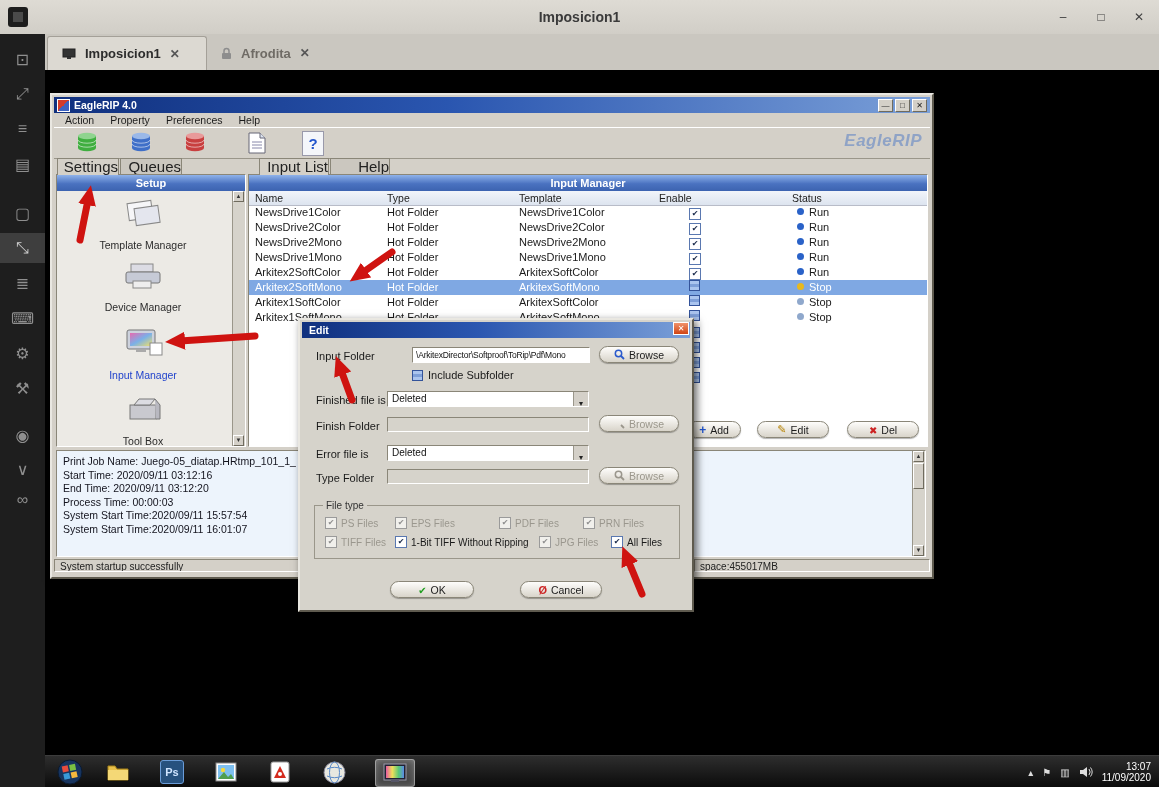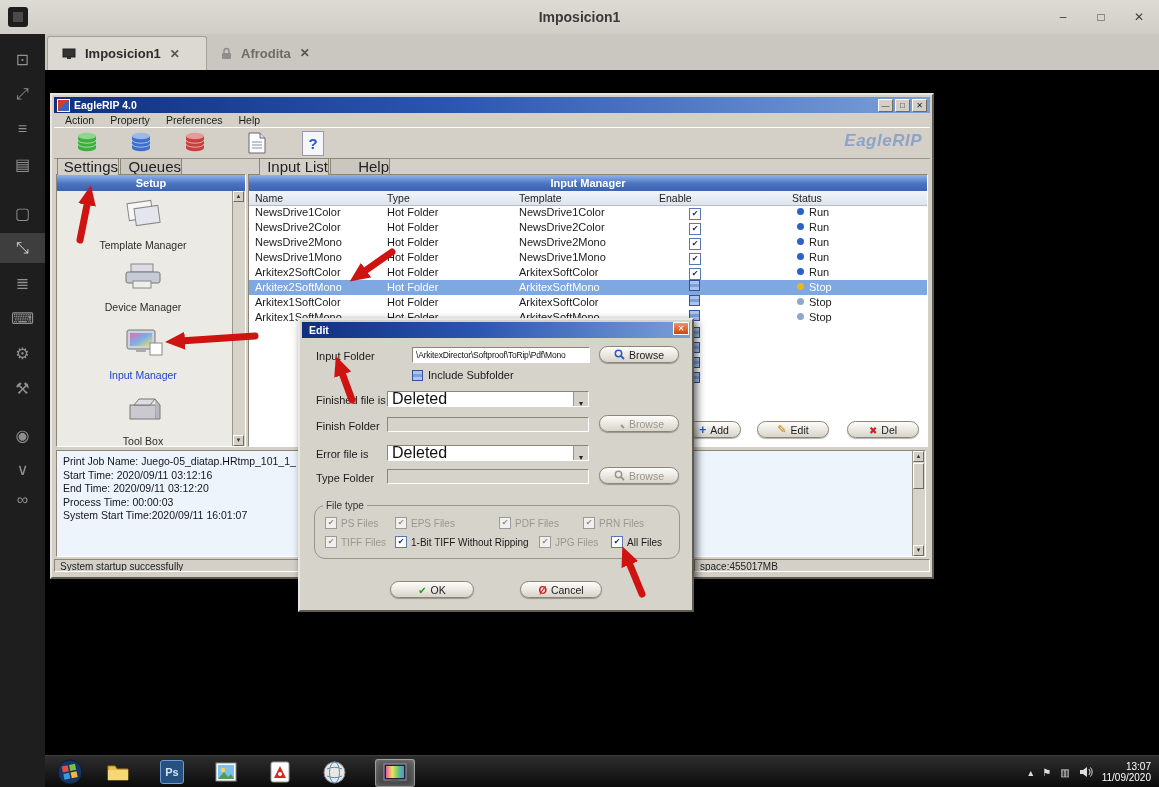--- a/index.html
+++ b/index.html
@@ -70,30 +70,30 @@
   .ic-del::after{content:"✖";color:#cc2222;font-size:10px;}
   #log{left:4px;top:355px;width:870px;height:107px;background:#edf4fc;border:1px solid;border-color:#8a8678 #fff #fff #8a8678;box-sizing:border-box;}
   .logln{margin:0;padding:0 0 0 6px;font-size:10.5px;line-height:13.5px;color:#14141e;white-space:nowrap;}
   #ripstatus{left:2px;top:464px;width:876px;height:14px;}
   .stcell{position:absolute;top:0;height:13px;border:1px solid;border-color:#8a8678 #fff #fff #8a8678;font-size:10px;line-height:13px;color:#222;padding-left:5px;box-sizing:border-box;background:#d4d0c8;white-space:nowrap;overflow:hidden;}
   
   .field{position:absolute;background:#fff;border:1px solid;border-color:#8a8678 #fff #fff #8a8678;box-sizing:border-box;overflow:hidden;}
   .field.disabled{background:#d6d3cb;}
   .fieldtext{font-size:8.5px;letter-spacing:-.2px;line-height:14px;color:#111;padding-left:3px;white-space:nowrap;display:block;}
   .combo{position:absolute;height:16px;background:#fff;border:1px solid;border-color:#8a8678 #fff #fff #8a8678;box-sizing:border-box;}
-  .combotext{position:absolute;left:4px;top:0;font-size:16px;line-height:14px;color:#111;}
+  .combotext{position:absolute;left:4px;top:0;font-size:10px;line-height:14px;color:#111;}
   .combobtn{position:absolute;right:0;top:0;width:14px;height:100%;background:#d4d0c8;border-left:1px solid #9a968a;text-align:center;}
   .combobtn::after{content:"▾";font-size:8px;color:#222;line-height:13px;}
   .dlg-label{position:absolute;font-size:11px;color:#1a1a1a;}
   .dlg-label.dim,.ftl.dim{color:#9a978e;}
   .chkrow{position:absolute;display:flex;align-items:center;gap:5px;}
   .chklbl{font-size:11px;color:#1a1a1a;}
   .ft{position:absolute;display:flex;align-items:center;gap:4px;}
   .ftl{font-size:10px;white-space:nowrap;color:#1a1a1a;}
-  #ftgroup{position:absolute;left:14px;top:185px;width:364px;height:52px;border:1px solid #9a968a;border-radius:11px;}
+  #ftgroup{position:absolute;left:14px;top:185px;width:364px;height:52px;border:1px solid #9a968a;border-radius:0;}
   #ftlegend{position:absolute;left:8px;top:-6px;background:#d6d3cb;font-size:10px;color:#333;padding:0 3px;}
   .dlg-close{position:absolute;right:3px;top:2px;width:16px;height:13px;background:linear-gradient(180deg,#f0926a,#d04414);border:1px solid #fff;color:#fff;font-size:8px;line-height:11px;text-align:center;box-sizing:border-box;}
   
   #taskbar{left:45px;top:755px;width:1114px;height:32px;background:linear-gradient(180deg,#2e2e2e,#0a0a0a);border-top:1px solid #3c3c3c;}
   .tbic{position:absolute;top:3px;width:30px;height:26px;display:flex;align-items:center;justify-content:center;border-radius:3px;}
   .tbic.activeapp{background:rgba(255,255,255,.22);border:1px solid rgba(255,255,255,.45);box-shadow:inset 0 0 6px rgba(255,255,255,.25);}
   #tray{position:absolute;right:8px;top:0;height:32px;display:flex;align-items:center;gap:9px;color:#e8e8e8;}
   #clock{text-align:right;font-size:10px;line-height:11.5px;color:#fff;}
   .trayglyph{font-size:10px;color:#ddd;}
   
@@ -376,20 +376,21 @@
           </div>
       </div>
 
       <div class="abs" id="log">
         <div style="padding-top:4px;">
           <div class="logln">Print Job Name: Juego-05_diatap.HRtmp_101_1_</div>
           <div class="logln">Start Time: 2020/09/11 03:12:16</div>
           <div class="logln">End Time: 2020/09/11 03:12:20</div>
           <div class="logln"></div>
           <div class="logln">Process Time: 00:00:03</div>
+          <div class="logln">System Start Time:2020/09/11 15:57:54</div>
           <div class="logln">System Start Time:2020/09/11 16:01:07</div>
         </div>
         <div class="sb" style="right:0;top:0;bottom:0;width:12px;">
           <div class="sbbtn" style="top:0;">▲</div>
           <div class="sbbtn" style="bottom:0;">▼</div>
           <div style="position:absolute;left:0;top:12px;width:11px;height:26px;background:#d4d0c8;border:1px solid;border-color:#fff #6f6b5e #6f6b5e #fff;box-sizing:border-box;"></div>
         </div>
       </div>
 
       <div class="abs" id="ripstatus">

